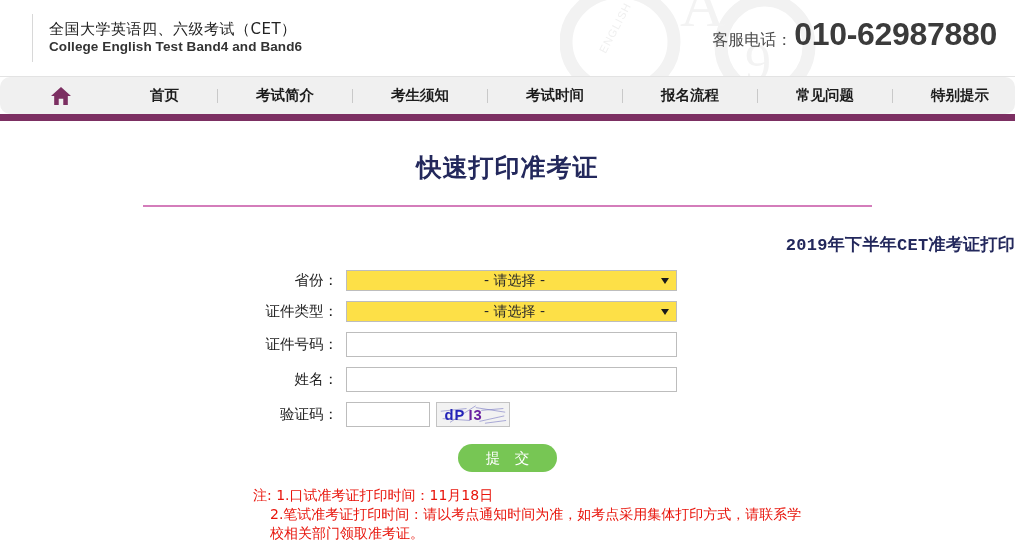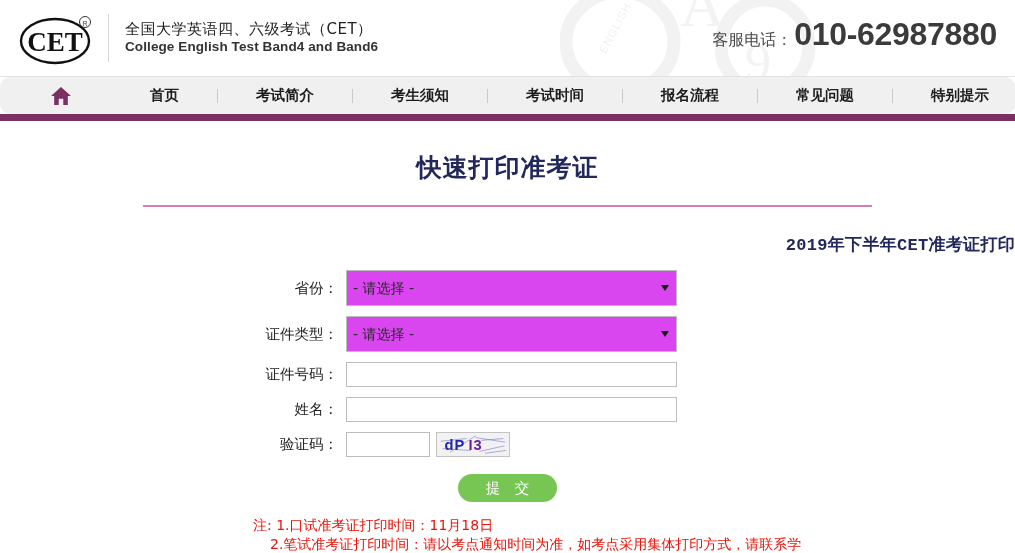--- a/index.html
+++ b/index.html
@@ -190,26 +190,27 @@
     background: #ffffff;
     font-family: "DejaVu Sans", sans-serif;
     font-size: 14px;
     color: #222222;
     padding: 0 6px;
     outline: none;
   }
   .select-wrap {
     position: relative;
     width: 331px;
-    height: 36px;
+    height: 21px;
     border: 1px solid #bdbdbd;
-    background: #d946ef;
+    background: #fde047;
     box-sizing: border-box;
     display: flex;
     align-items: center;
+    justify-content: center;
   }
   .select-value {
     font-family: "DejaVu Sans", sans-serif;
     font-size: 14px;
     color: #2a2a2a;
     padding-left: 6px;
     line-height: 23px;
   }
   .select-arrow {
     position: absolute;
@@ -293,28 +294,20 @@
       <ellipse cx="205" cy="72" rx="44" ry="46"></ellipse>
     </g>
     <text x="120" y="52" font-family="Liberation Serif, serif" font-size="62" fill="#f3f3f3">A</text>
     <text x="185" y="106" font-family="Liberation Serif, serif" font-size="52" fill="#f3f3f3">9</text>
     <g transform="rotate(-62 60 40)">
       <text x="18" y="46" font-family="Liberation Sans, sans-serif" font-size="11" fill="#f0f0f0" letter-spacing="1">ENGLISH TEST</text>
     </g>
   </svg>
 
   <div class="header-inner">
-    <div class="logo-badge">
-      <svg width="76" height="56" viewBox="0 0 76 56">
-        <ellipse cx="37" cy="29" rx="34" ry="22" fill="none" stroke="#111111" stroke-width="2.4"></ellipse>
-        <text x="37" y="39" text-anchor="middle" font-family="Liberation Serif, serif" font-size="27" font-weight="bold" fill="#111111" letter-spacing="0">CET</text>
-        <circle cx="67" cy="10" r="5.5" fill="none" stroke="#333333" stroke-width="1"></circle>
-        <text x="67" y="13.5" text-anchor="middle" font-family="Liberation Sans, sans-serif" font-size="6.5" fill="#333333">R</text>
-      </svg>
-    </div>
 
     <div class="logo-divider"></div>
 
     <div>
       <div class="brand-cn">全国大学英语四、六级考试（CET）</div>
       <div class="brand-en">College English Test Band4 and Band6</div>
     </div>
 
     <div class="hotline">
       <span class="hotline-label">客服电话：</span>

